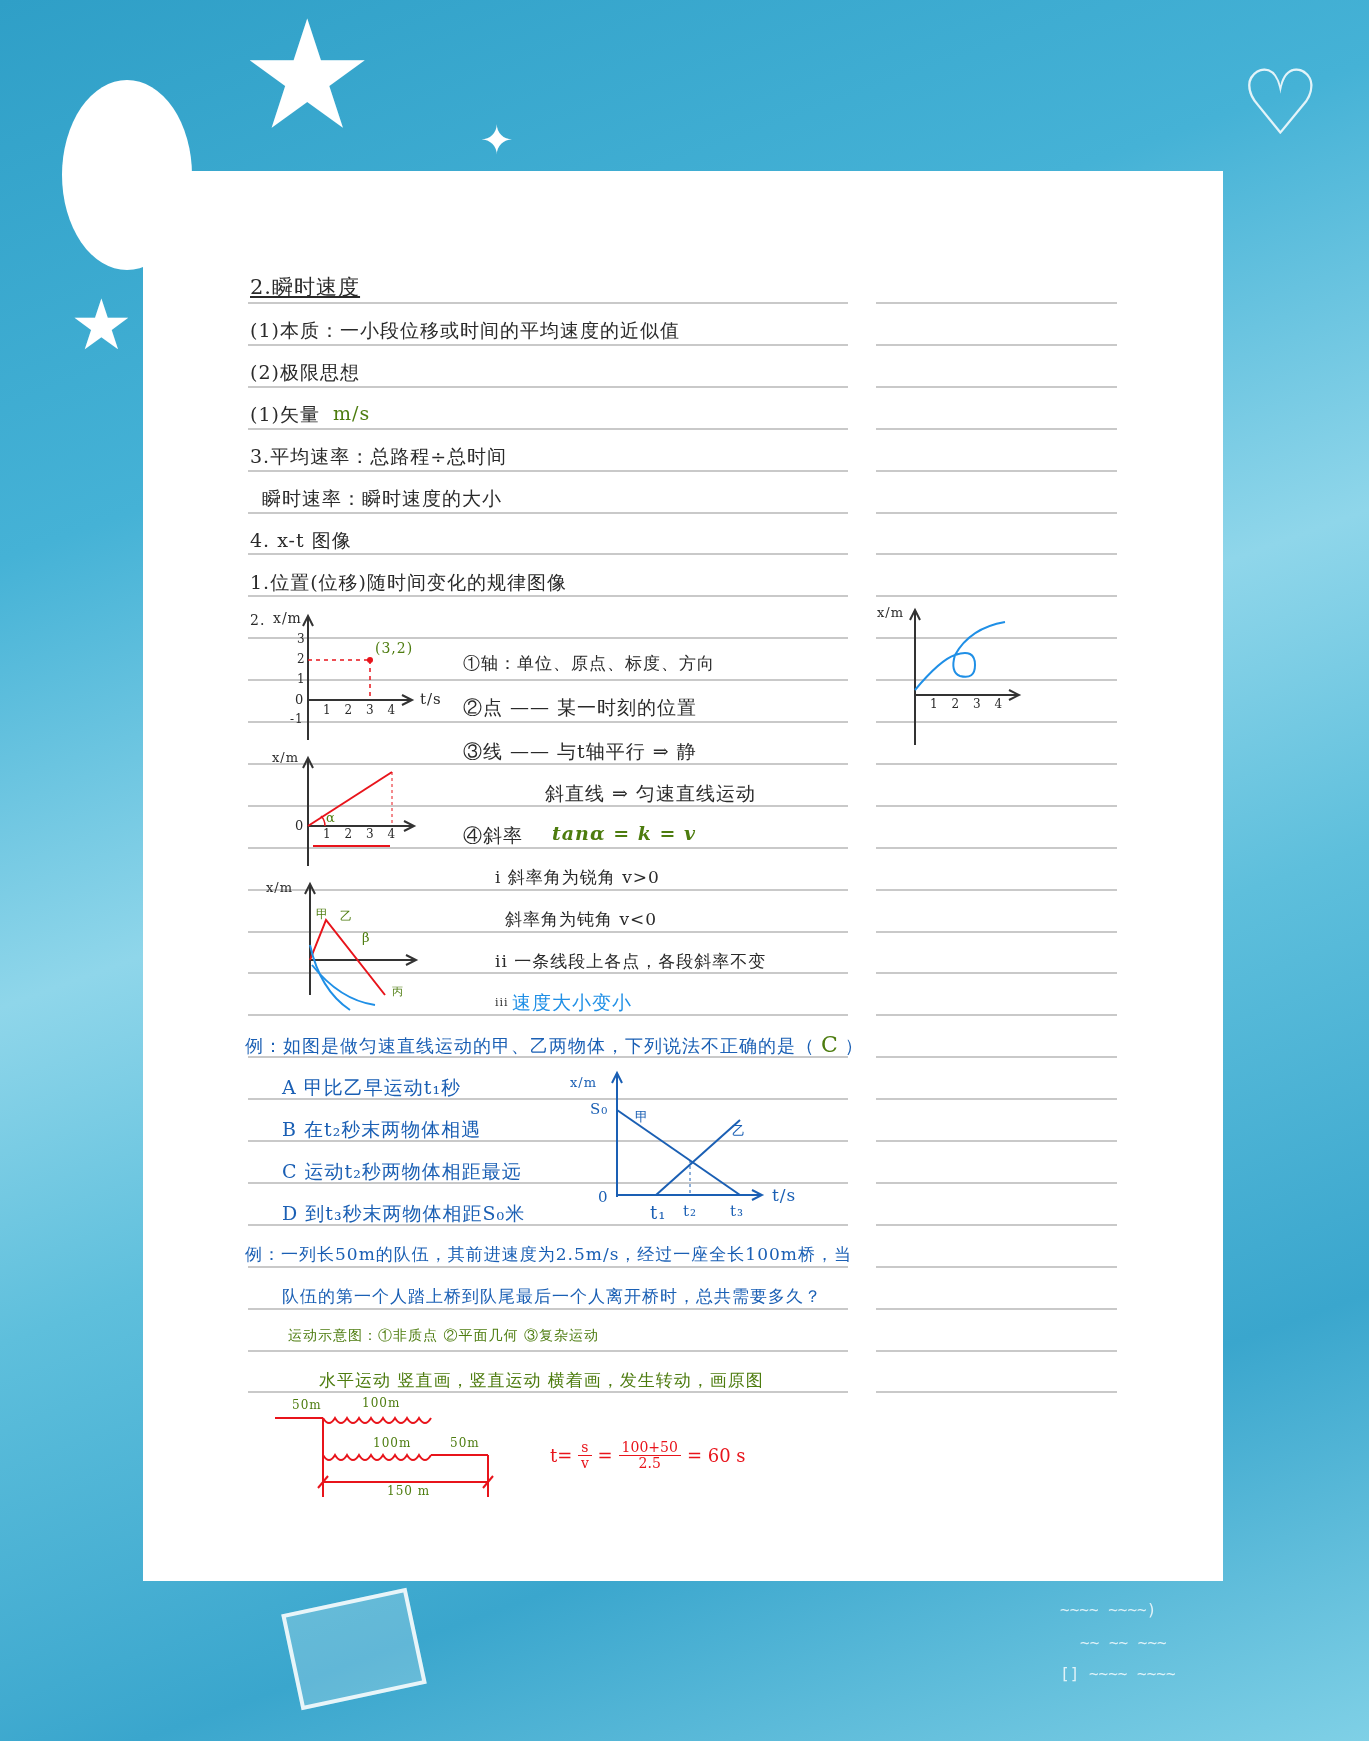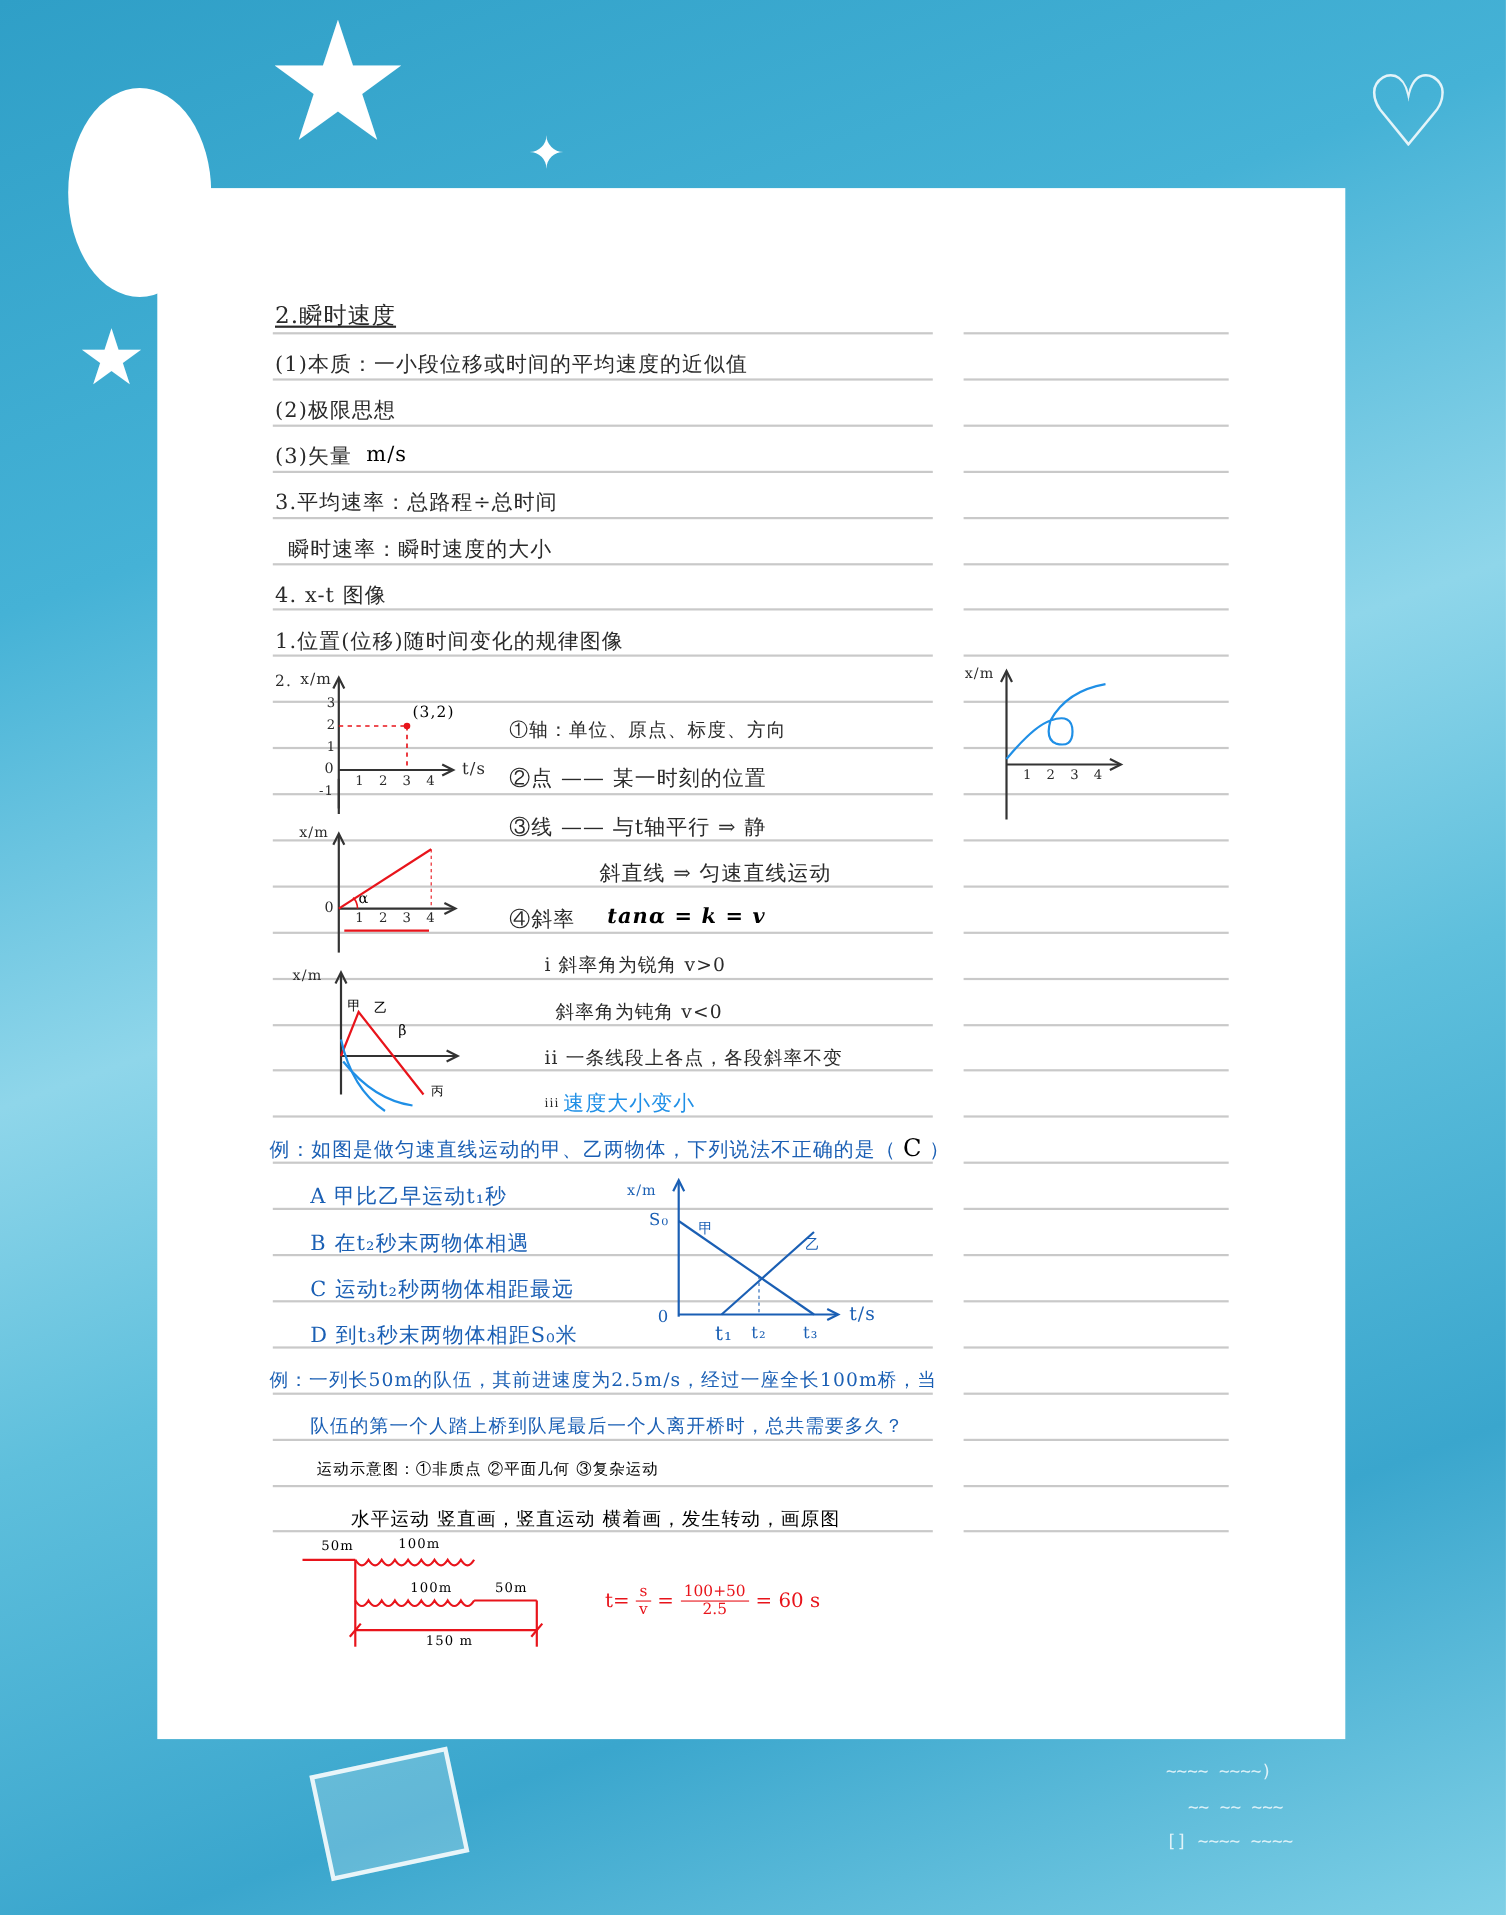--- a/index.html
+++ b/index.html
@@ -4,21 +4,21 @@
 <style>
   html,body{margin:0;padding:0;}
   body{width:1369px;height:1741px;position:relative;overflow:hidden;
     font-family:"DejaVu Sans","Liberation Sans",sans-serif;
     background:linear-gradient(160deg,#2f9fc7 0%,#45b2d6 25%,#8fd6ea 45%,#5ebfdc 60%,#3aa6cd 80%,#7fd0e6 100%);}
   .bg-deco{position:absolute;pointer-events:none;}
   .star{position:absolute;color:#fff;line-height:1;}
   .paper{position:absolute;left:143px;top:171px;width:1080px;height:1410px;background:#fff;}
   .rule{position:absolute;height:2px;background:#c9c9c9;}
   .hw{position:absolute;white-space:nowrap;font-family:"DejaVu Serif","Liberation Serif",serif;font-size:19px;color:#2a2a2a;letter-spacing:1px;}
-  .red{color:#000000;}
+  .red{color:#4d7c0f;}
   .blue{color:#1a5fb4;}
   .lblue{color:#1f8fe6;}
   svg{position:absolute;overflow:visible;}
 </style>
 </head>
 <body>
 
 <div class="bg-deco" style="left:0;top:0;width:1369px;height:1741px;">
   <div style="position:absolute;left:62px;top:80px;width:130px;height:190px;border-radius:50%;background:#fff;"></div>
   <div class="star" style="left:240px;top:0px;font-size:150px;">★</div>
@@ -88,21 +88,21 @@
     <div class="rule" style="left: 876px; width: 241px; top: 1307.6px;"></div>
     <div class="rule" style="left: 248px; width: 600px; top: 1349.5px;"></div>
     <div class="rule" style="left: 876px; width: 241px; top: 1349.5px;"></div>
     <div class="rule" style="left: 248px; width: 600px; top: 1391.4px;"></div>
     <div class="rule" style="left: 876px; width: 241px; top: 1391.4px;"></div>
   </div>
 
 <div class="hw" style="left:250px;top:273px;font-size:21px;text-decoration:underline;">2.瞬时速度</div>
 <div class="hw" style="left:250px;top:318px;">(1)本质：一小段位移或时间的平均速度的近似值</div>
 <div class="hw" style="left:250px;top:360px;">(2)极限思想</div>
-<div class="hw" style="left:250px;top:402px;">(3)矢量</div>
+<div class="hw" style="left:250px;top:402px;">(1)矢量</div>
 <div class="hw red" style="left:333px;top:402px;">m/s</div>
 
 <div class="hw" style="left:250px;top:444px;">3.平均速率：总路程÷总时间</div>
 <div class="hw" style="left:262px;top:486px;">瞬时速率：瞬时速度的大小</div>
 
 <div class="hw" style="left:250px;top:528px;">4. x-t 图像</div>
 <div class="hw" style="left:250px;top:570px;">1.位置(位移)随时间变化的规律图像</div>
 <div class="hw" style="left:250px;top:612px;font-size:14px;">2.</div>
 
 <div class="hw" style="left:463px;top:652px;font-size:17px;">①轴：单位、原点、标度、方向</div>

